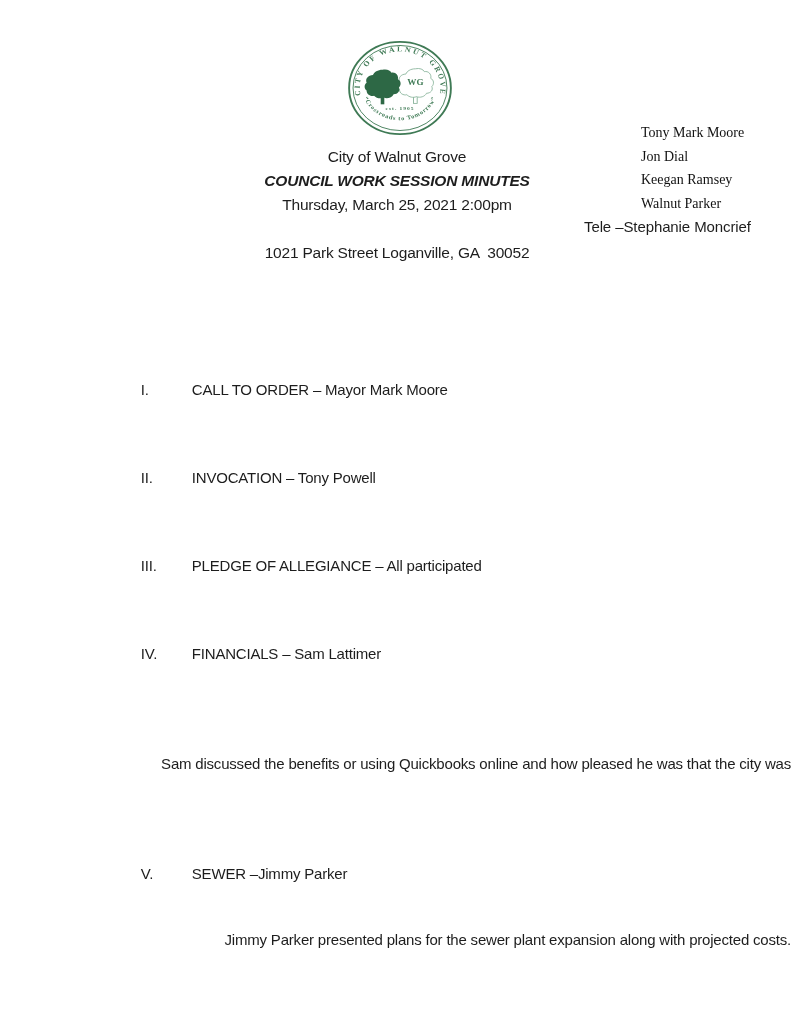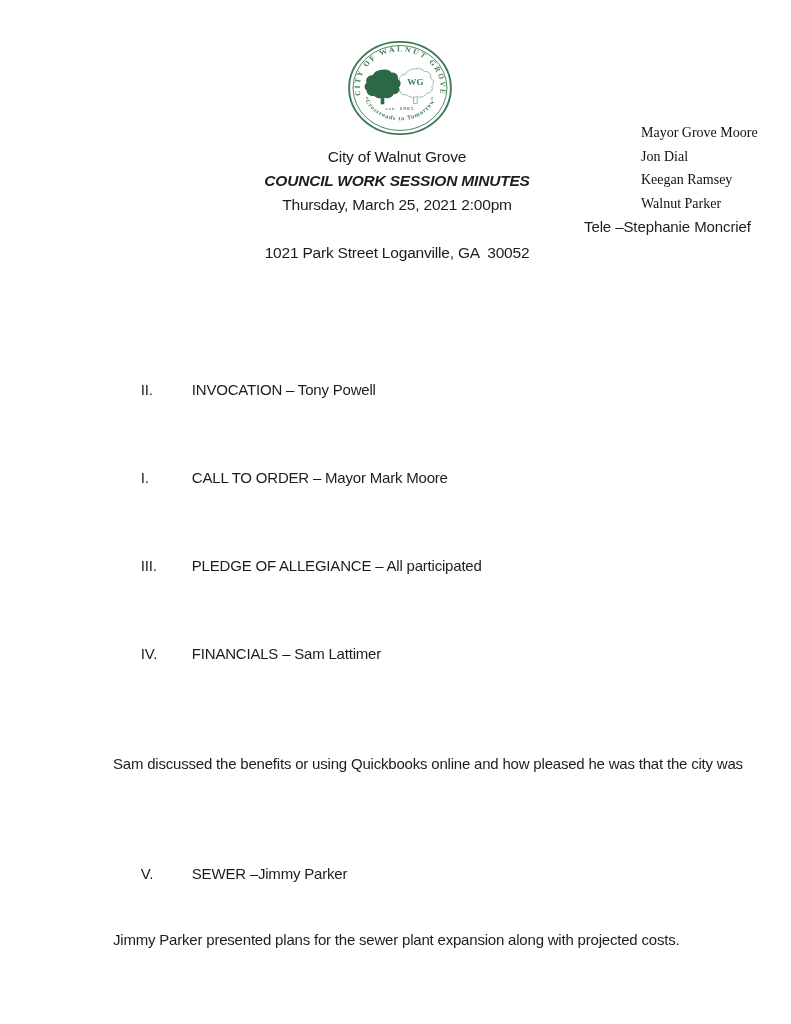--- a/index.html
+++ b/index.html
@@ -104,21 +104,21 @@
     letter-spacing: -0.2px;
   }
   .agenda-item {
     padding-left: 4px;
     line-height: 22px;
     margin-top: 22px;
     white-space: pre;
   }
   .agenda-item:first-child { margin-top: 7px; }
   .num { display: inline-block; width: 51px; }
-  .para { line-height: 22px; margin-top: 22px; white-space: pre; }
+  .para { line-height: 22px; margin-top: 22px; white-space: pre; text-align: right; }
 </style>
 </head>
 <body>
 
 <div class="page">
 
   <div class="logo">
     <svg viewBox="0 0 100 100" preserveAspectRatio="none">
       <defs>
         <path id="arcTop" d="M 12.5,56 A 38,38 0 1 1 87.5,56" fill="none"></path>
@@ -140,42 +140,42 @@
         <path class="tree-solid" d="M 0,-15 C -4.5,-15 -8,-12.5 -9,-9.5 C -13.5,-9.5 -16.5,-5.5 -15,-1.5 C -17.5,0.5 -17.5,4.5 -15,6.5 C -15,10.5 -11.5,13 -8,12 C -6,14.5 -2,15.5 1,14 C 4.5,15.5 9,14 10.5,10.5 C 14.5,10.5 17,7 15.5,3.5 C 18,1 17.5,-3.5 14.5,-5 C 15.5,-9.5 12,-13 8.5,-12 C 7.5,-14.5 4,-16 0,-15 Z"></path>
       </g>
 
       <text class="seal-est" x="50" y="73">est. 1905</text>
 
       <text text-anchor="middle" class="seal-arc-bottom"><textPath href="#arcBot" startOffset="50%">“Crossroads to Tomorrow”</textPath></text>
     </svg>
   </div>
 
   <div class="attendees">
-    <div class="att serif">Mayor Grove Moore</div>
+    <div class="att serif">Tony Mark Moore</div>
     <div class="att serif">Jon Dial</div>
     <div class="att serif">Keegan Ramsey</div>
     <div class="att serif">Walnut Parker</div>
     <div class="att sans shift">Tele –Stephanie Moncrief</div>
   </div>
 
   <div class="center-head">
     <div class="h-city">City of Walnut Grove</div>
     <div class="h-title">COUNCIL WORK SESSION MINUTES</div>
     <div class="h-date">Thursday, March 25, 2021 2:00pm</div>
     <div class="h-addr">1021 Park Street Loganville, GA  30052</div>
   </div>
 
   <div class="doc-body">
 
     <div class="agenda-item">
-      <span class="num">II.</span><span>INVOCATION – Tony Powell</span>
+      <span class="num">I.</span><span>CALL TO ORDER – Mayor Mark Moore</span>
     </div>
 
     <div class="agenda-item">
-      <span class="num">I.</span><span>CALL TO ORDER – Mayor Mark Moore</span>
+      <span class="num">II.</span><span>INVOCATION – Tony Powell</span>
     </div>
 
     <div class="agenda-item">
       <span class="num">III.</span><span>PLEDGE OF ALLEGIANCE – All participated</span>
     </div>
 
     <div class="agenda-item">
       <span class="num">IV.</span><span>FINANCIALS – Sam Lattimer</span>
     </div>
 

